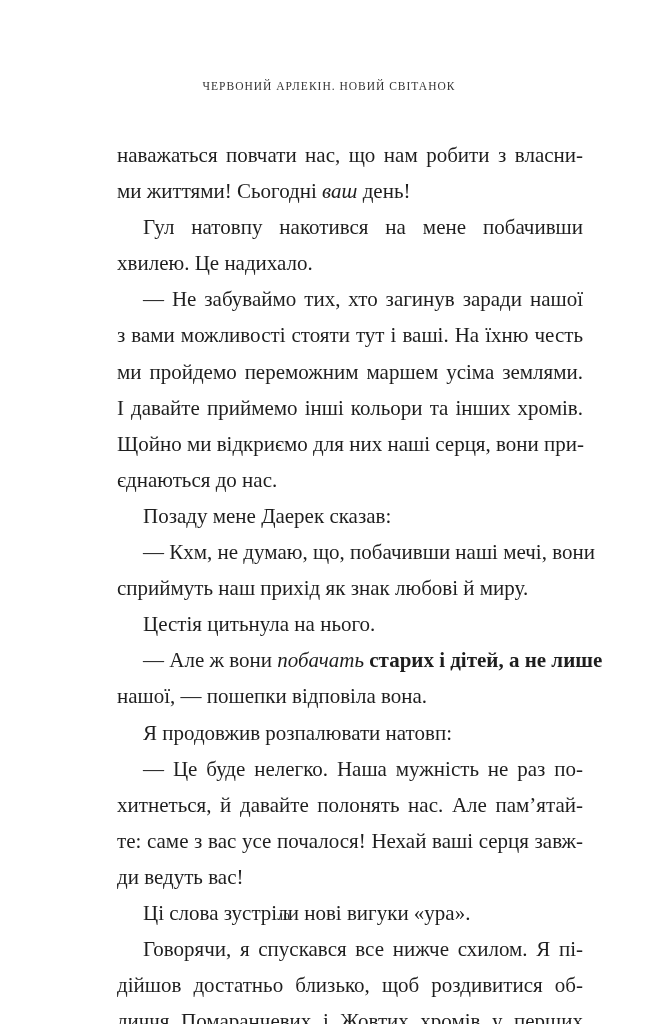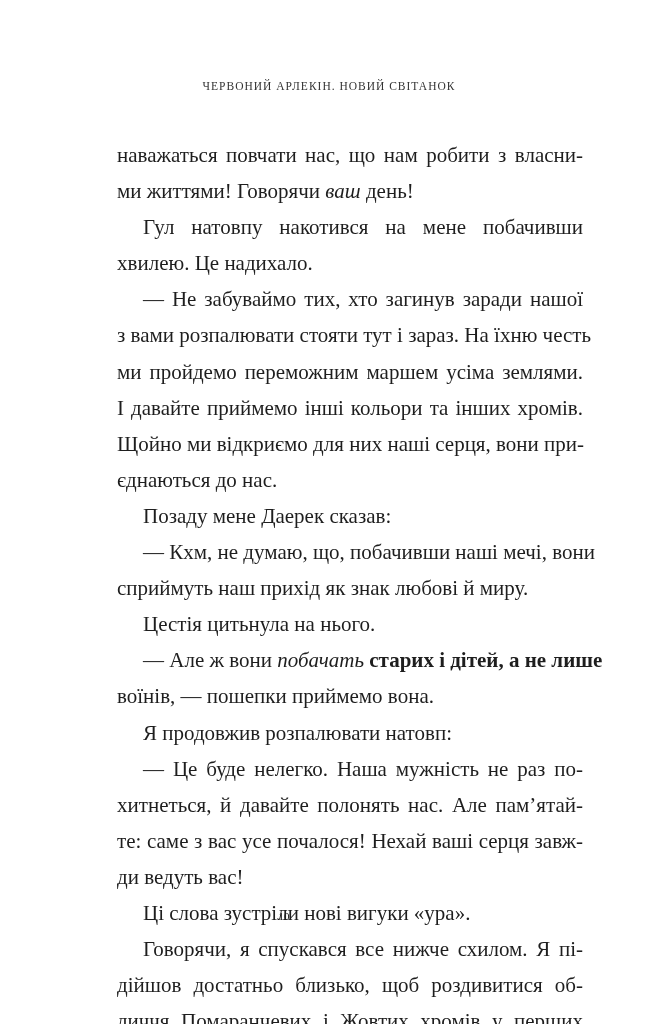--- a/index.html
+++ b/index.html
@@ -63,35 +63,35 @@
       color: #1e1e1e;
     }
   </style>
 </head>
 <body>
 
 <div class="running-head">Червоний Арлекін. Новий світанок</div>
 
 <div class="text-block" id="text-block">
     <div class="line">наважаться повчати нас, що нам робити з власни-</div>
-    <div class="line last"><span style="white-space: pre;">ми життями! Говорячи </span><i>ваш</i><span style="white-space: pre;"> день!</span></div>
+    <div class="line last"><span style="white-space: pre;">ми життями! Сьогодні </span><i>ваш</i><span style="white-space: pre;"> день!</span></div>
     <div class="line indent">Гул натовпу накотився на мене побачивши</div>
     <div class="line last">хвилею. Це надихало.</div>
     <div class="line indent">— Не забуваймо тих, хто загинув заради нашої</div>
-    <div class="line">з вами розпалювати стояти тут і зараз. На їхню честь</div>
+    <div class="line">з вами можливості стояти тут і ваші. На їхню честь</div>
     <div class="line">ми пройдемо переможним маршем усіма землями.</div>
     <div class="line">І давайте приймемо інші кольори та інших хромів.</div>
     <div class="line">Щойно ми відкриємо для них наші серця, вони при-</div>
     <div class="line last">єднаються до нас.</div>
     <div class="line indent last">Позаду мене Даерек сказав:</div>
     <div class="line indent">— Кхм, не думаю, що, побачивши наші мечі, вони</div>
     <div class="line last">сприймуть наш прихід як знак любові й миру.</div>
     <div class="line indent last">Цестія цитьнула на нього.</div>
     <div class="line indent"><span style="white-space: pre;">— Але ж вони </span><i>побачать</i><span style="white-space: pre; font-weight: bold;"> старих і дітей, а не лише</span></div>
-    <div class="line last">воїнів, — пошепки приймемо вона.</div>
+    <div class="line last">нашої, — пошепки відповіла вона.</div>
     <div class="line indent last">Я продовжив розпалювати натовп:</div>
     <div class="line indent">— Це буде нелегко. Наша мужність не раз по-</div>
     <div class="line">хитнеться, й давайте полонять нас. Але пам’ятай-</div>
     <div class="line">те: саме з вас усе почалося! Нехай ваші серця завж-</div>
     <div class="line last">ди ведуть вас!</div>
     <div class="line indent last">Ці слова зустріли нові вигуки «ура».</div>
     <div class="line indent">Говорячи, я спускався все нижче схилом. Я пі-</div>
     <div class="line">дійшов достатньо близько, щоб роздивитися об-</div>
     <div class="line">личчя Помаранчевих і Жовтих хромів у перших</div>
   </div>

